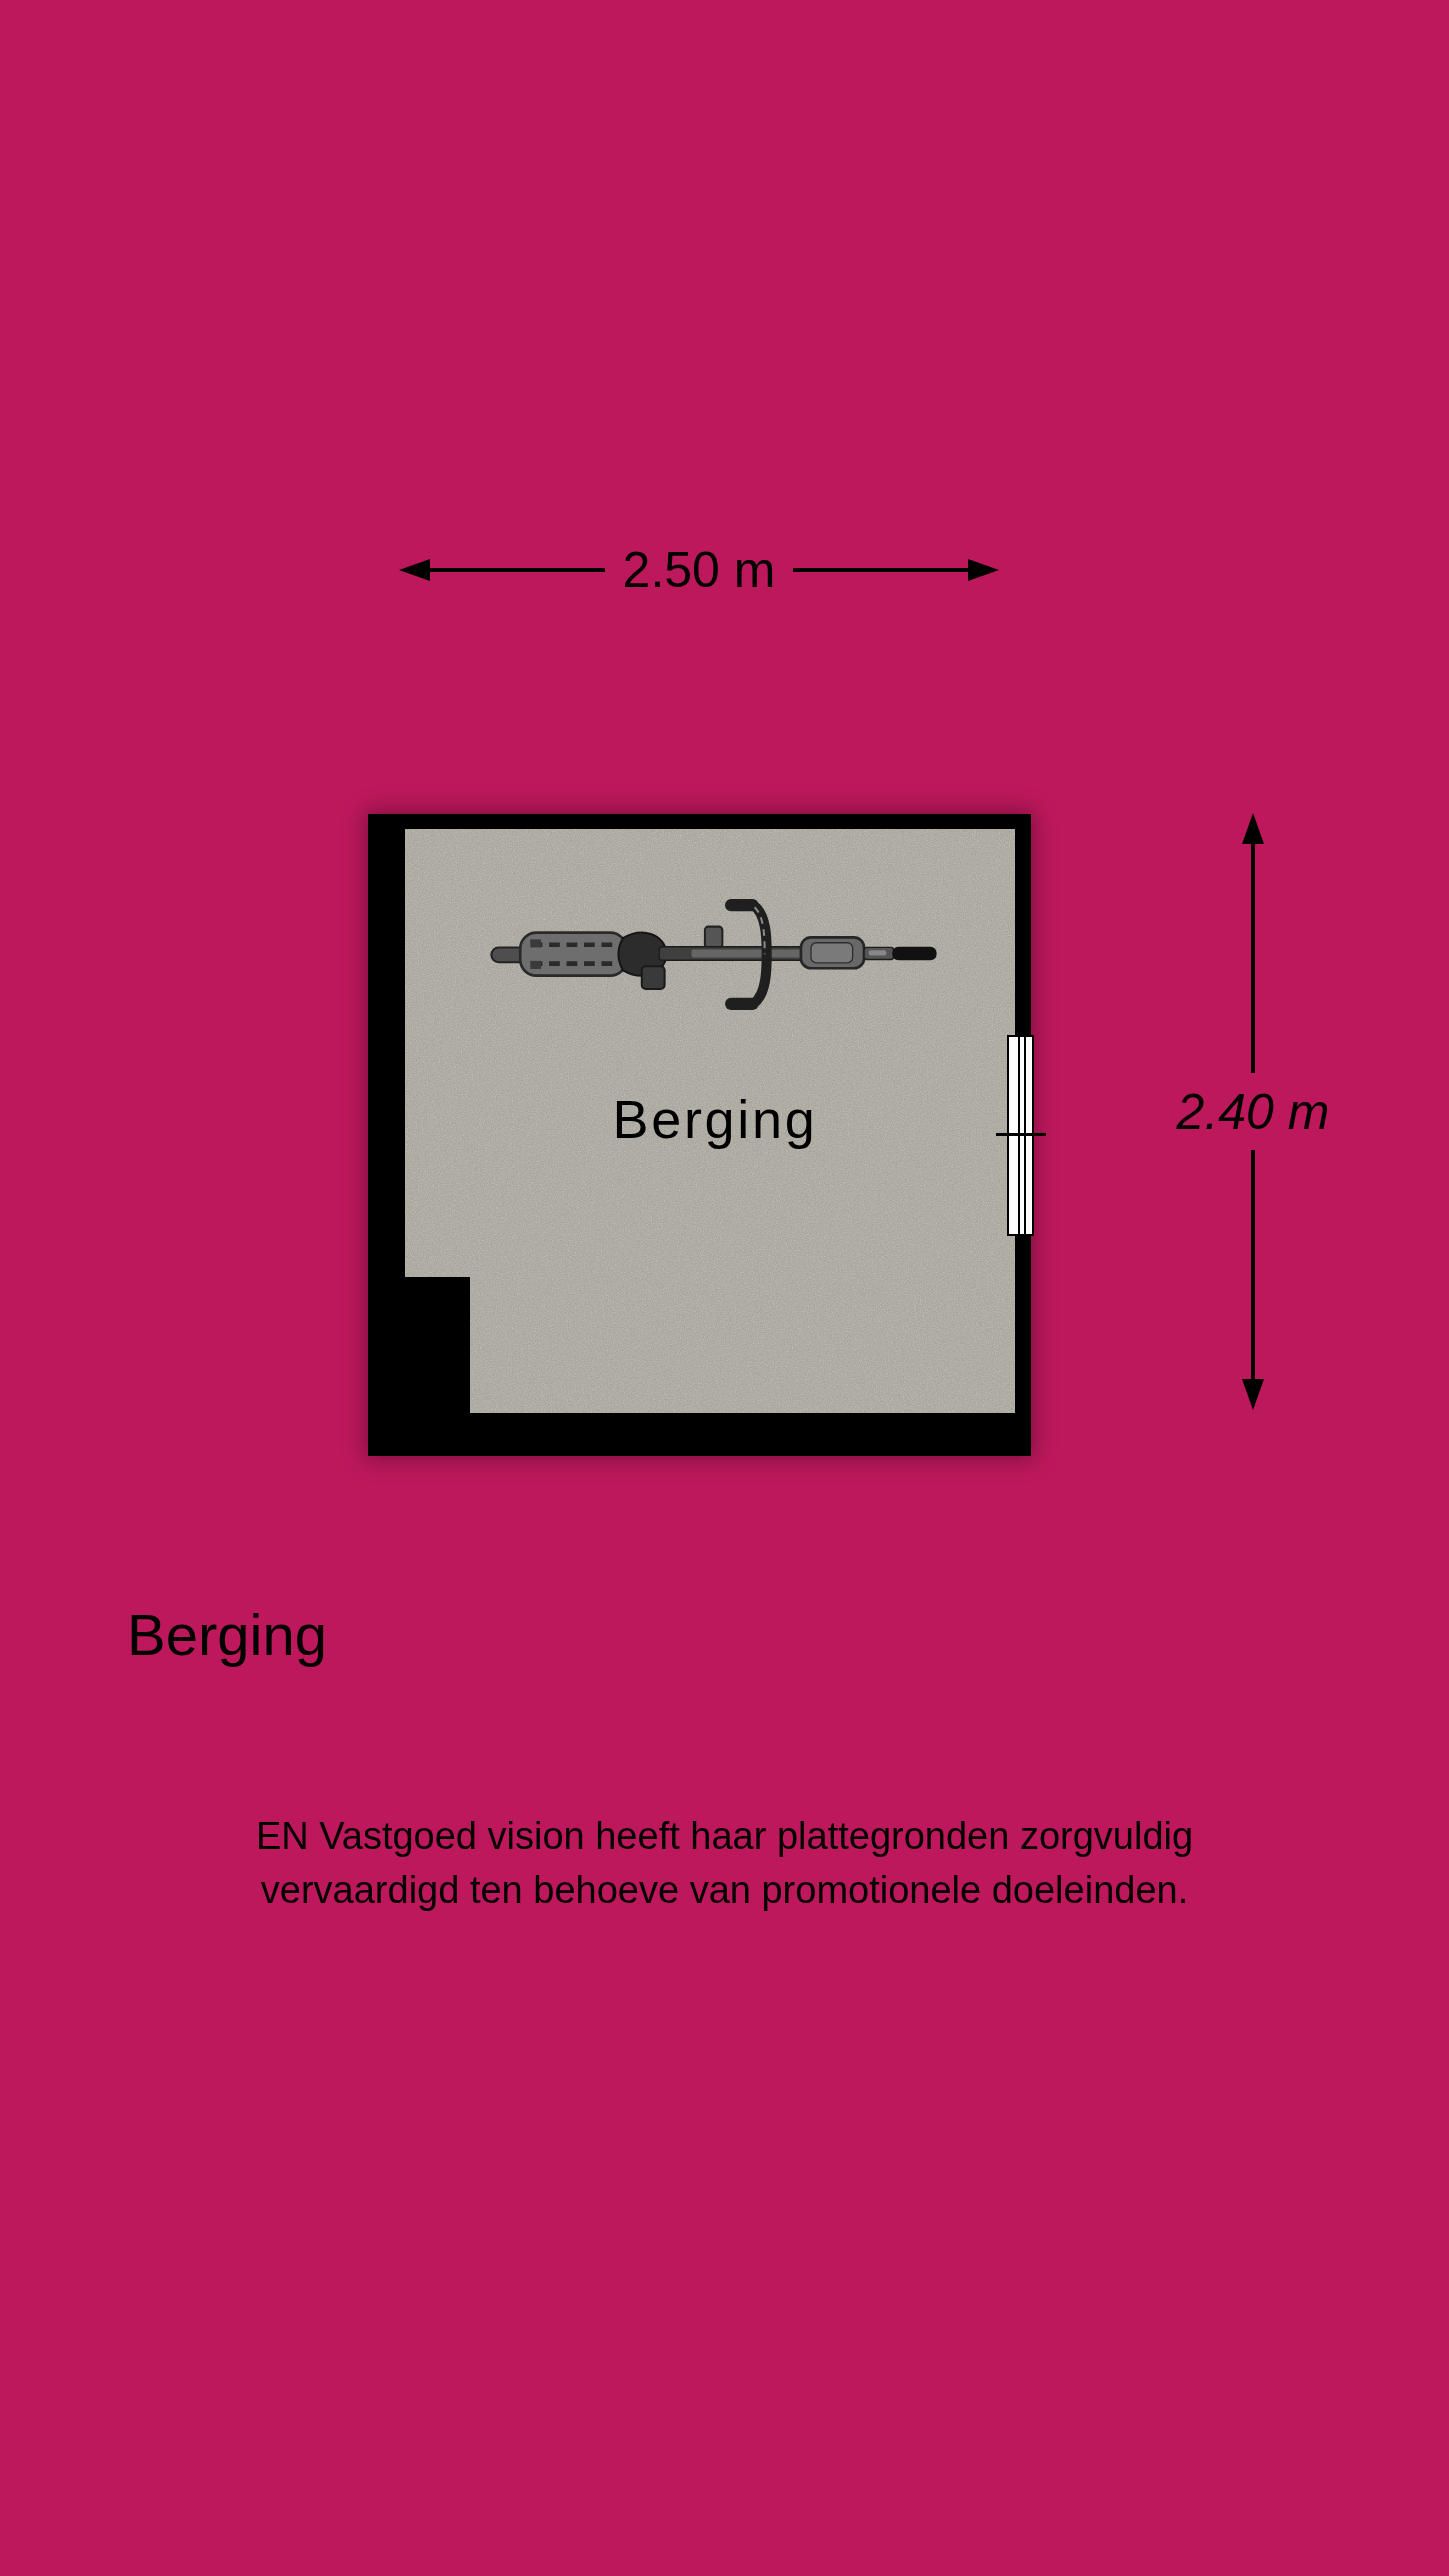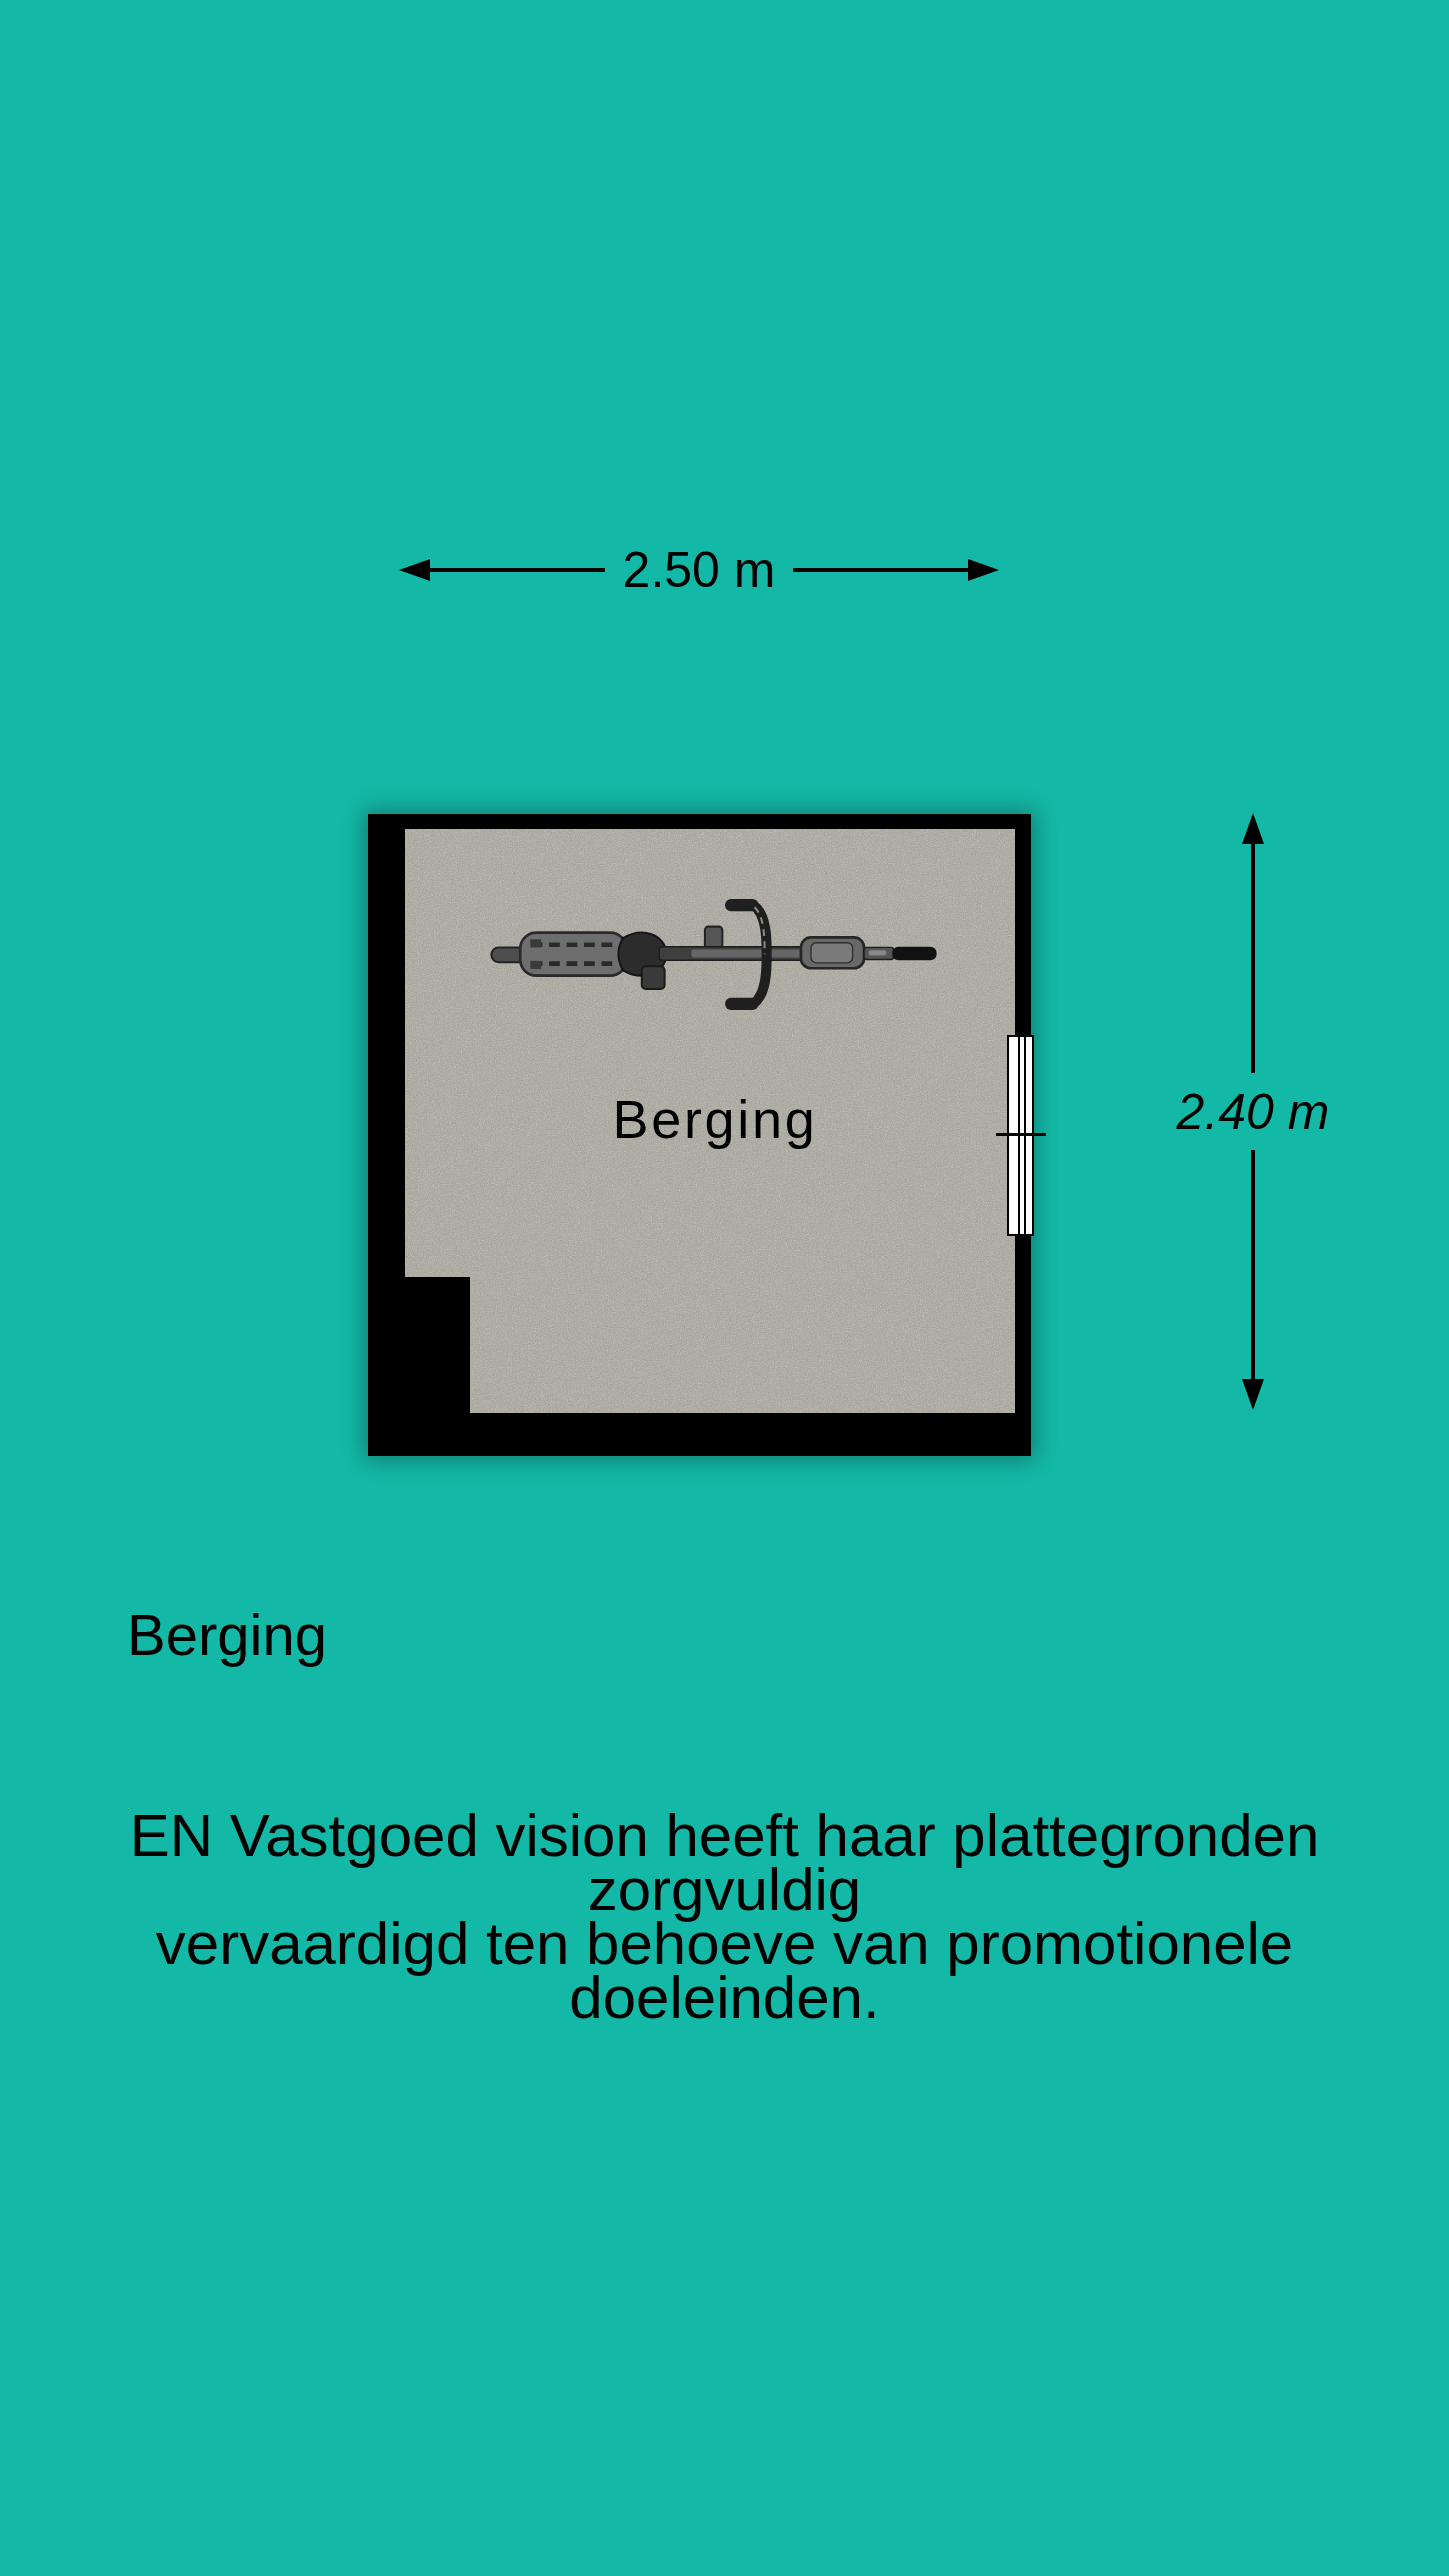--- a/index.html
+++ b/index.html
@@ -6,21 +6,21 @@
     margin: 0;
     padding: 0;
     background: #ffffff;
     font-family: "Liberation Sans", "DejaVu Sans", sans-serif;
     color: #000000;
   }
   .canvas {
     position: relative;
     width: 1449px;
     height: 2576px;
-    background: #14b8a6;
+    background: #be185d;
     overflow: hidden;
   }
 
   
   .dim-h {
     position: absolute;
     left: 399px; top: 550px;
     width: 600px; height: 40px;
     display: flex;
     align-items: center;
@@ -114,21 +114,21 @@
     left: 127px; top: 1603px;
     font-size: 58px;
     line-height: 1.1;
     color: #000;
   }
   .disclaimer {
     position: absolute;
     left: 0; top: 1809px;
     width: 1449px;
     text-align: center;
-    font-size: 60px;
+    font-size: 38px;
     line-height: 54px;
     color: #000;
   }
 </style>
 </head>
 <body>
 
 <div class="canvas">
 
   <div class="dim-h">

